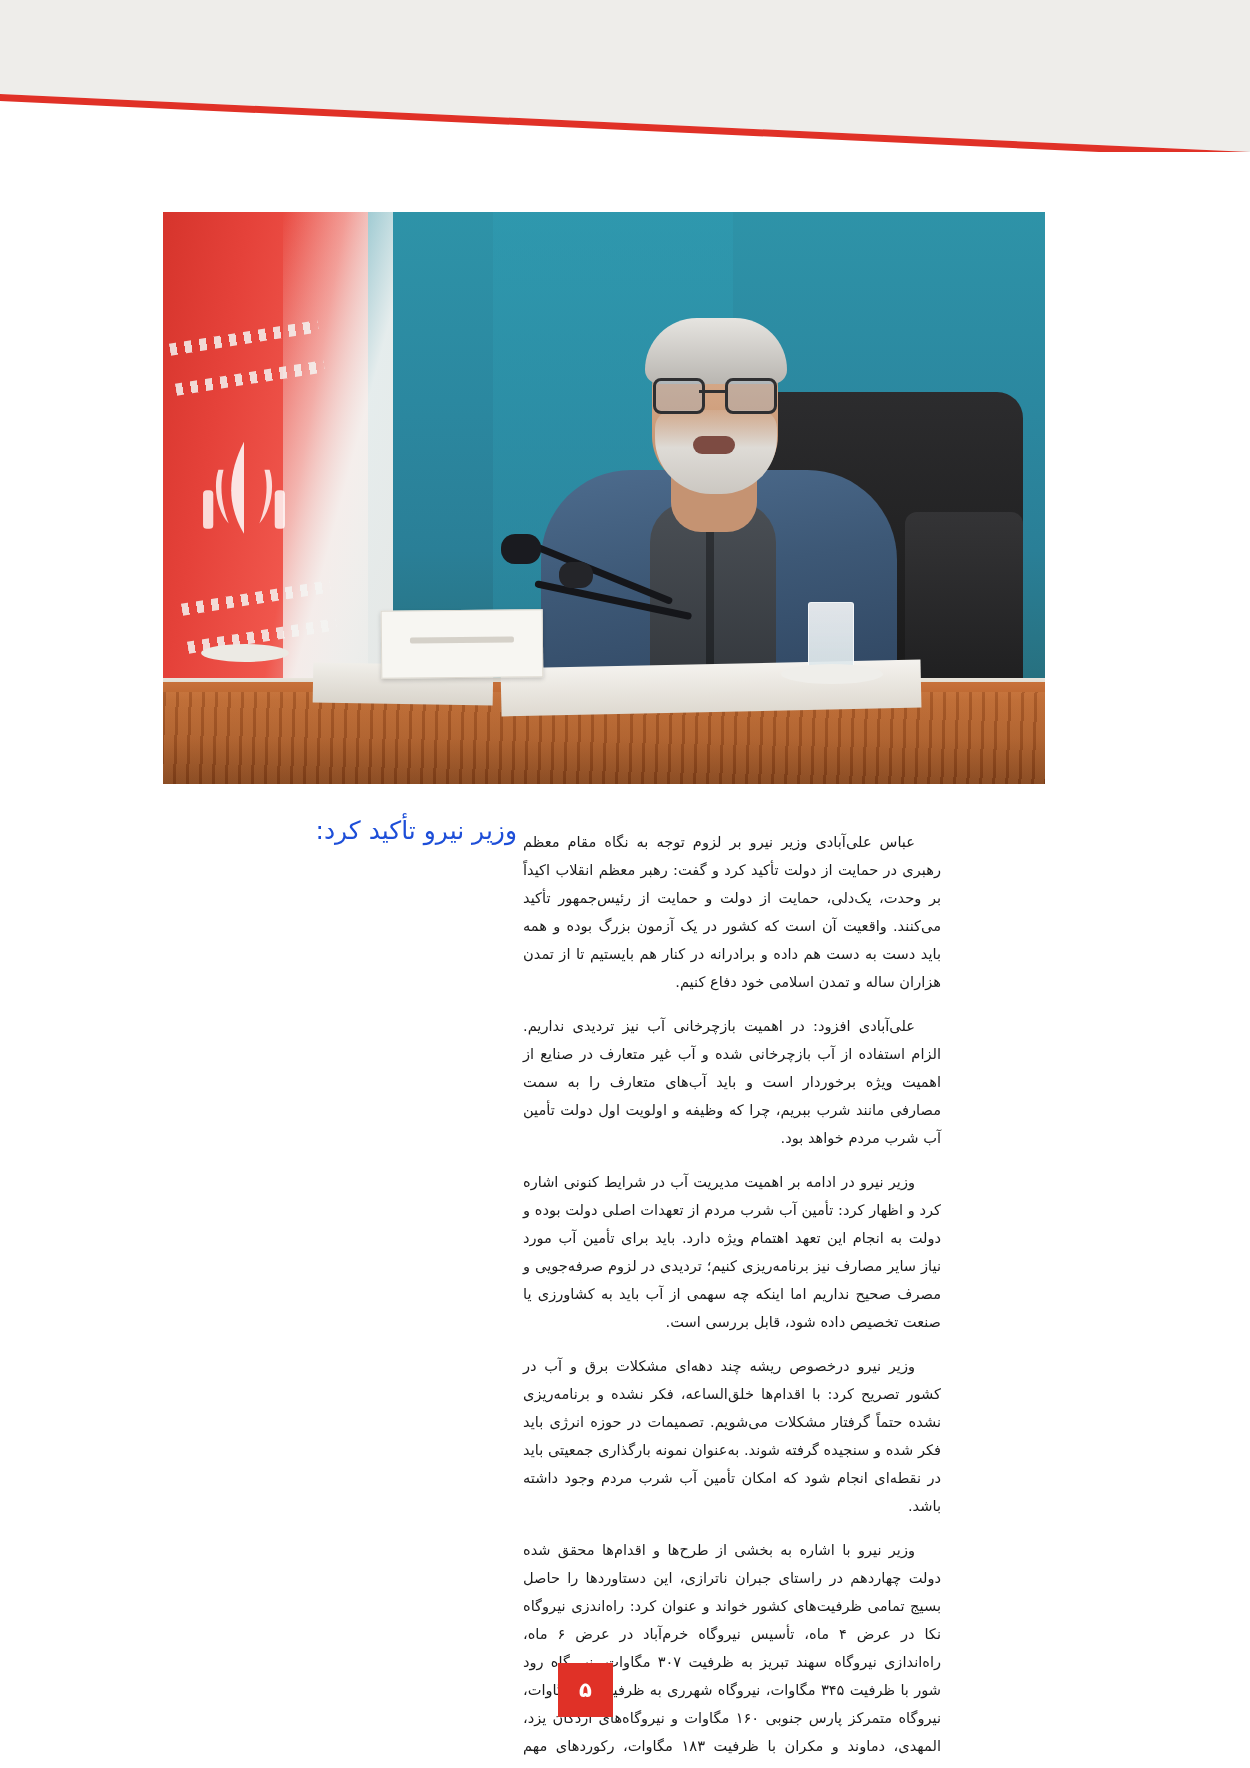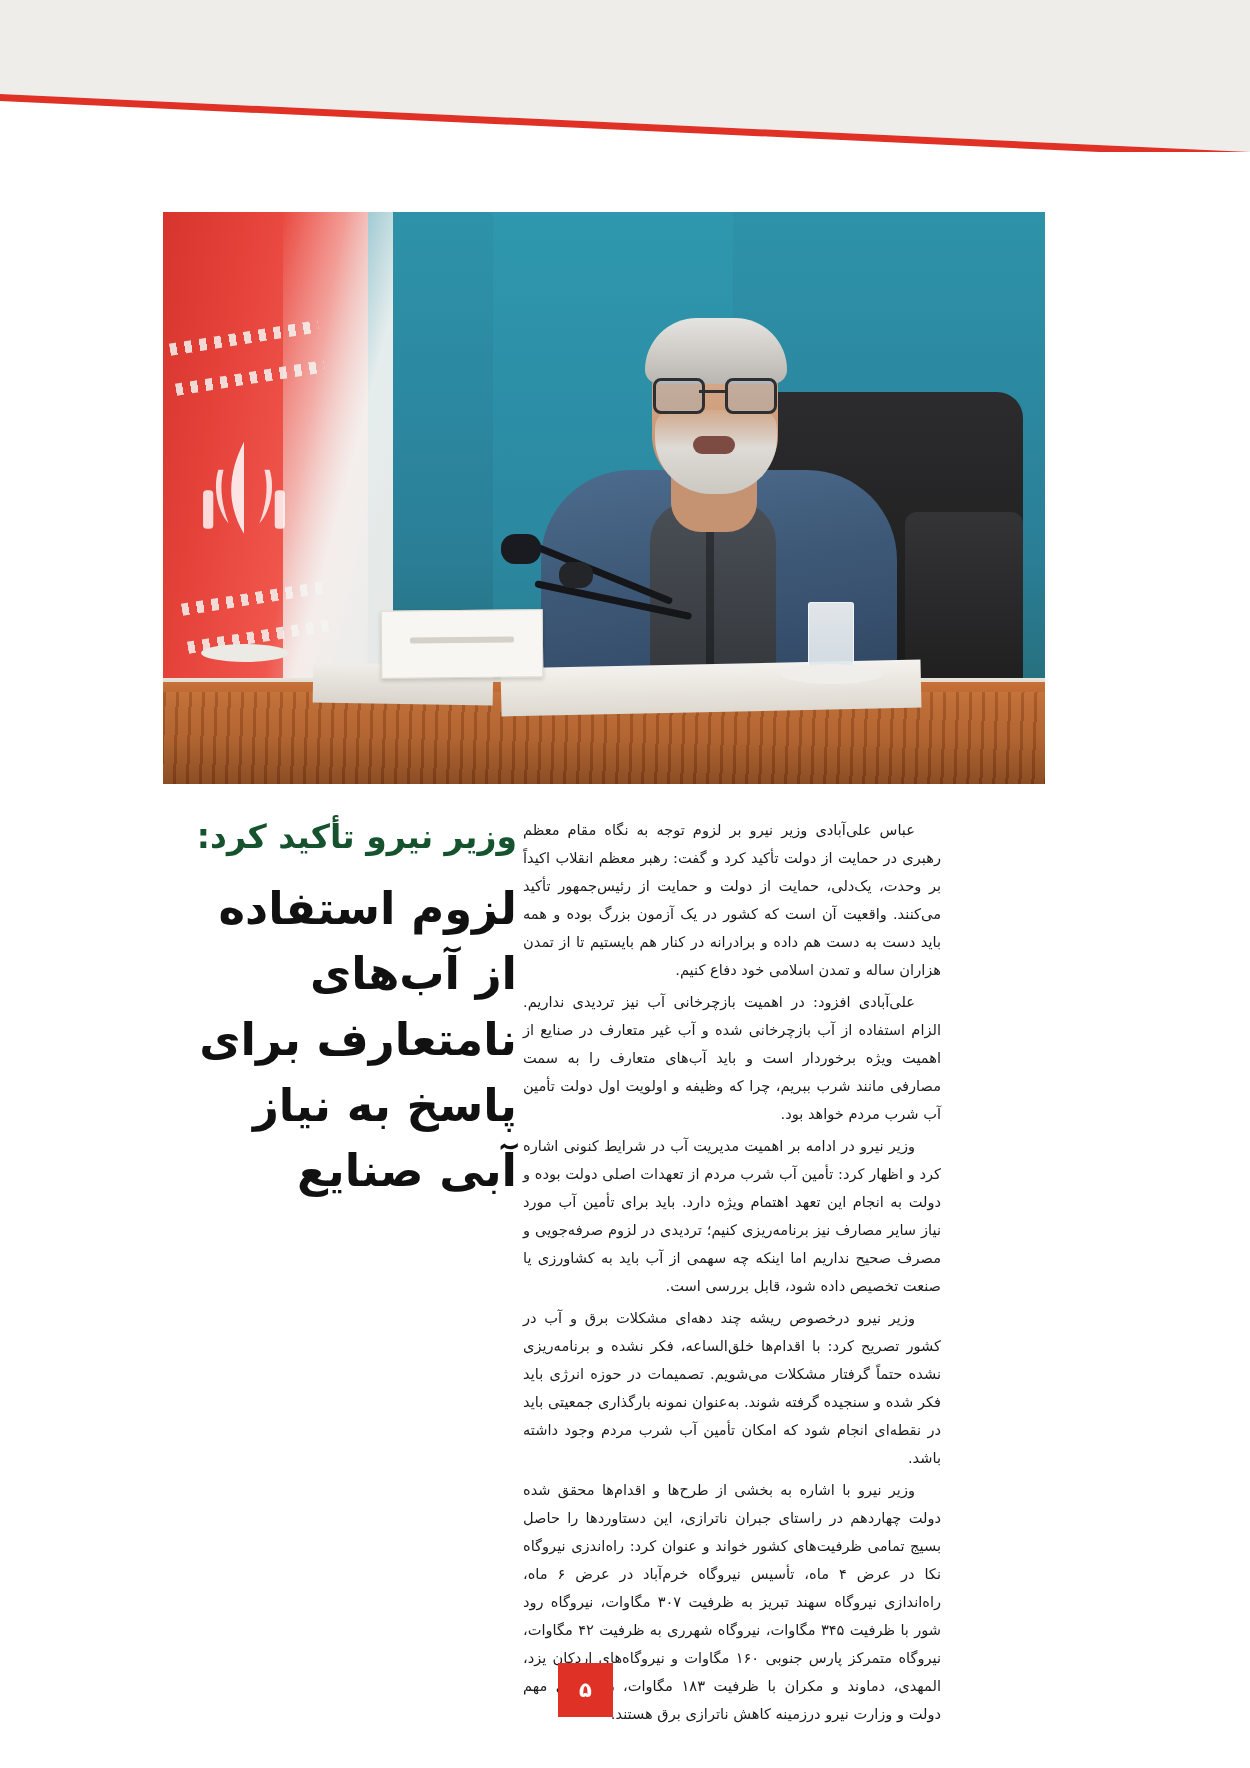--- a/index.html
+++ b/index.html
@@ -174,33 +174,33 @@
   
   .article{
     position:absolute;left:163px;top:812px;width:882px;
     display:flex;flex-direction:row-reverse;align-items:flex-start;
   }
   .headline-col{
     width:360px;padding-right:6px;box-sizing:border-box;
     text-align:right;direction:rtl;
   }
   .kicker{
-    color:#14532d;font-size:33px;font-weight:bold;line-height:1.5;
+    color:#1d4ed8;font-size:25px;font-weight:normal;line-height:1.5;
     margin:0 0 14px 0;letter-spacing:-.2px;
   }
   .headline{
     color:#111111;font-size:45px;font-weight:bold;line-height:1.46;
     margin:0;letter-spacing:-.4px;
   }
   .body-col{
     width:418px;margin-left:0;margin-right:auto;
     direction:rtl;text-align:justify;
     color:#1b1b1b;font-size:14.6px;line-height:1.92;
   }
-  .body-col p{margin:4px 0 3px 0;text-indent:26px;}
+  .body-col p{margin:16px 0 3px 0;text-indent:26px;}
 
   
   .page-num{
     position:absolute;left:558px;top:1663px;width:55px;height:54px;
     background:#e03127;color:#ffffff;
     display:flex;align-items:center;justify-content:center;
     font-size:21px;font-weight:bold;direction:rtl;
   }
 </style>
 </head>
@@ -261,21 +261,20 @@
     <div class="saucer"></div>
     <div class="saucer2"></div>
 
   </div>
 </div>
 
 <div class="article">
 
   <div class="headline-col">
     <div class="kicker">وزیر نیرو تأکید کرد:</div>
-    <h1 class="headline">لزوم استفاده از آب‌های نامتعارف برای پاسخ به نیاز آبی صنایع</h1>
   </div>
 
   <div class="body-col">
     <p>عباس علی‌آبادی وزیر نیرو بر لزوم توجه به نگاه مقام معظم رهبری در حمایت از دولت تأکید کرد و گفت: رهبر معظم انقلاب اکیداً بر وحدت، یک‌دلی، حمایت از دولت و حمایت از رئیس‌جمهور تأکید می‌کنند. واقعیت آن است که کشور در یک آزمون بزرگ بوده و همه باید دست به دست هم داده و برادرانه در کنار هم بایستیم تا از تمدن هزاران ساله و تمدن اسلامی خود دفاع کنیم.</p>
     <p>علی‌آبادی افزود: در اهمیت بازچرخانی آب نیز تردیدی نداریم. الزام استفاده از آب بازچرخانی شده و آب غیر متعارف در صنایع از اهمیت ویژه برخوردار است و باید آب‌های متعارف را به سمت مصارفی مانند شرب ببریم، چرا که وظیفه و اولویت اول دولت تأمین آب شرب مردم خواهد بود.</p>
     <p>وزیر نیرو در ادامه بر اهمیت مدیریت آب در شرایط کنونی اشاره کرد و اظهار کرد: تأمین آب شرب مردم از تعهدات اصلی دولت بوده و دولت به انجام این تعهد اهتمام ویژه دارد. باید برای تأمین آب مورد نیاز سایر مصارف نیز برنامه‌ریزی کنیم؛ تردیدی در لزوم صرفه‌جویی و مصرف صحیح نداریم اما اینکه چه سهمی از آب باید به کشاورزی یا صنعت تخصیص داده شود، قابل بررسی است.</p>
     <p>وزیر نیرو درخصوص ریشه چند دهه‌ای مشکلات برق و آب در کشور تصریح کرد: با اقدام‌ها خلق‌الساعه، فکر نشده و برنامه‌ریزی نشده حتماً گرفتار مشکلات می‌شویم. تصمیمات در حوزه انرژی باید فکر شده و سنجیده گرفته شوند. به‌عنوان نمونه بارگذاری جمعیتی باید در نقطه‌ای انجام شود که امکان تأمین آب شرب مردم وجود داشته باشد.</p>
     <p>وزیر نیرو با اشاره به بخشی از طرح‌ها و اقدام‌ها محقق شده دولت چهاردهم در راستای جبران ناترازی، این دستاوردها را حاصل بسیج تمامی ظرفیت‌های کشور خواند و عنوان کرد: راه‌اندزی نیروگاه نکا در عرض ۴ ماه، تأسیس نیروگاه خرم‌آباد در عرض ۶ ماه، راه‌اندازی نیروگاه سهند تبریز به ظرفیت ۳۰۷ مگاوات، نیروگاه رود شور با ظرفیت ۳۴۵ مگاوات، نیروگاه شهرری به ظرفیت ۴۲ مگاوات، نیروگاه متمرکز پارس جنوبی ۱۶۰ مگاوات و نیروگاه‌های اردکان یزد، المهدی، دماوند و مکران با ظرفیت ۱۸۳ مگاوات، رکوردهای مهم دولت و وزارت نیرو درزمینه کاهش ناترازی برق هستند.</p>
   </div>
 

